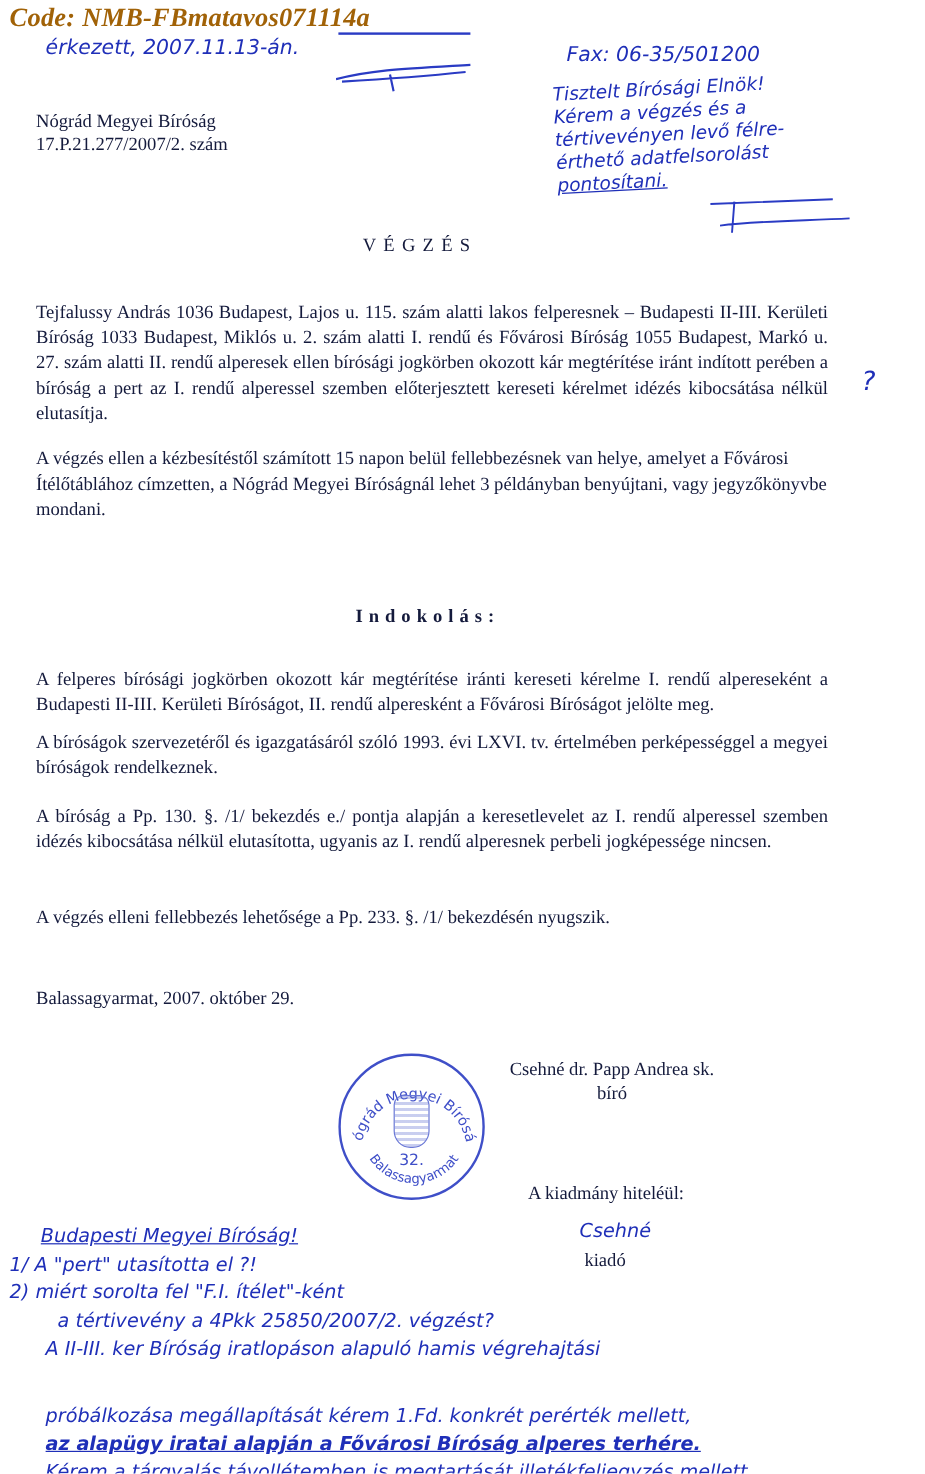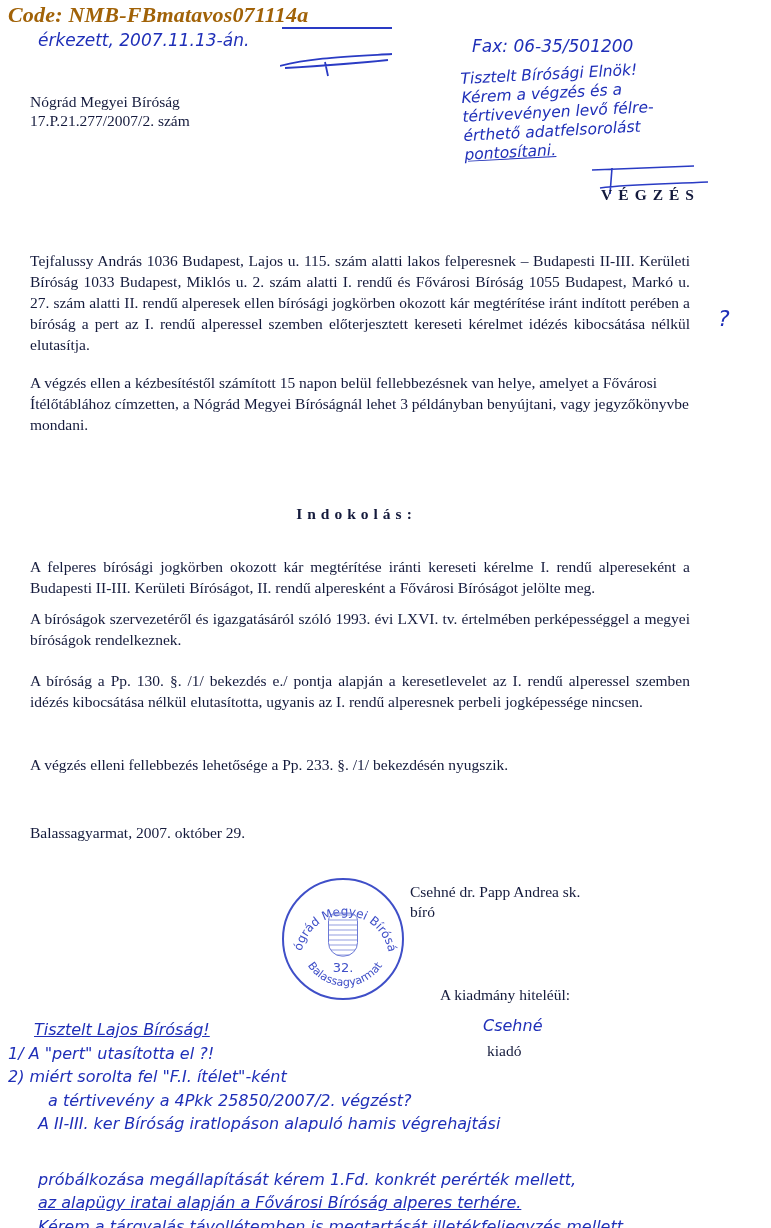--- a/index.html
+++ b/index.html
@@ -5,21 +5,21 @@
   html, body { margin:0; padding:0; background:#ffffff; }
   body { width:771px; height:1228px; position:relative; overflow:hidden;
          font-family:"Liberation Serif", "DejaVu Serif", serif; color:#141a3c; }
   .abs { position:absolute; }
   .code { left:8px; top:2px; font-family:"Liberation Serif", serif; font-style:italic;
           font-weight:bold; font-size:22px; color:#a16207; letter-spacing:0.2px; }
   .hand { font-family:"DejaVu Sans", sans-serif; font-style:italic; color:#1f2fb8;
           font-weight:normal; white-space:nowrap; }
   .print { font-size:15.5px; line-height:21px; }
   .court { left:30px; top:92px; font-size:15.5px; line-height:19px; }
-  .title { left:0; width:700px; top:186px; text-align:right; font-weight:bold;
+  .title { left:0; width:700px; top:196px; text-align:center; font-weight:normal;
            font-size:15.5px; letter-spacing:6px; }
   .para { left:22px; width:440px; text-align:justify; }
   .heading { left:0; width:713px; top:467px; text-align:center; font-weight:bold;
              font-size:15.5px; letter-spacing:5px;margin-top:38px; }
   .stamp { left:282px; top:878px; width:122px; height:122px; border-radius:50%;
            border:2px solid #3f4fc8; box-sizing:border-box; color:#3f4fc8; }
   .stamp-inner { position:absolute; left:50%; top:50%; transform:translate(-50%,-60%);
            width:28px; height:42px; border:1.5px solid #6a78d6; border-radius:8px 8px 14px 14px;
            background:repeating-linear-gradient(0deg, rgba(100,115,210,.35) 0 2px, transparent 2px 5px); }
   .stamp-num { position:absolute; left:0; width:100%; top:80px; text-align:center;
@@ -66,21 +66,21 @@
 
 <div class="abs heading">Indokolás:</div>
 
 <div class="abs print para" style="left:30px;top:524px;width:660px;margin-top:32px;">A felperes bírósági jogkörben okozott kár megtérítése iránti kereseti kérelme I. rendű alpereseként a Budapesti II-III. Kerületi Bíróságot, II. rendű alperesként a Fővárosi Bíróságot jelölte meg.</div>
 <div class="abs print para" style="left:30px;top:608px;width:660px;">A bíróságok szervezetéről és igazgatásáról szóló 1993. évi LXVI. tv. értelmében perképességgel a megyei bíróságok rendelkeznek.</div>
 <div class="abs print para" style="left:30px;top:670px;width:660px;">A bíróság a Pp. 130. §. /1/ bekezdés e./ pontja alapján a keresetlevelet az I. rendű alperessel szemben idézés kibocsátása nélkül elutasította, ugyanis az I. rendű alperesnek perbeli jogképessége nincsen.</div>
 <div class="abs print para" style="left:30px;top:754px;width:660px;text-align:left;font-family:Liberation Serif, serif;">A végzés elleni fellebbezés lehetősége a Pp. 233. §. /1/ bekezdésén nyugszik.</div>
 
 <div class="abs print" style="left:30px;top:822px;">Balassagyarmat, 2007. október 29.</div>
 
-<div class="abs print" style="left:410px;top:882px;width:200px;line-height:20px;">
+<div class="abs print" style="left:410px;top:882px;width:200px;text-align:center;line-height:20px;">
   <div>Csehné dr. Papp Andrea sk.</div>
   <div>bíró</div>
 </div>
 
 <div class="abs stamp">
   <svg class="stamp-text" width="122" height="122" viewBox="0 0 122 122">
     <defs>
       <path id="arcTop" d="M18 70 A44 44 0 0 1 104 70"></path>
       <path id="arcBot" d="M20 78 A44 44 0 0 0 102 78"></path>
     </defs>
@@ -93,21 +93,21 @@
   </svg>
   <div class="stamp-inner"></div>
   <div class="stamp-num">32.</div>
 </div>
 
 <div class="abs print" style="left:440px;top:984px;">A kiadmány hiteléül:</div>
 <div class="abs hand" style="left:483px;top:1016px;font-size:16px;">Csehné</div>
 <div class="abs print" style="left:487px;top:1040px;">kiadó</div>
 
 <div class="abs hand" style="left:8px;top:1018px;font-size:16px;line-height:23.5px;">
-  <div style="padding-left:26px;text-decoration:underline;">Tisztelt Lajos Bíróság!</div>
+  <div style="padding-left:26px;text-decoration:underline;">Budapesti Megyei Bíróság!</div>
   <div>1/ A "pert" utasította el ?!</div>
   <div>2) miért sorolta fel "F.I. ítélet"-ként</div>
   <div style="padding-left:40px;">a tértivevény a 4Pkk 25850/2007/2. végzést?</div>
   <div style="padding-left:30px;">A II-III. ker Bíróság iratlopáson alapuló hamis végrehajtási</div>
   <div style="padding-left:30px;margin-top:32px;">próbálkozása megállapítását kérem 1.Fd. konkrét perérték mellett,</div>
-  <div style="padding-left:30px;text-decoration:underline;">az alapügy iratai alapján a Fővárosi Bíróság alperes terhére.</div>
+  <div style="padding-left:30px;text-decoration:underline;font-weight:bold;">az alapügy iratai alapján a Fővárosi Bíróság alperes terhére.</div>
   <div style="padding-left:30px;">Kérem a tárgyalás távollétemben is megtartását illetékfeljegyzés mellett.</div>
 </div>
 
 </body></html>

